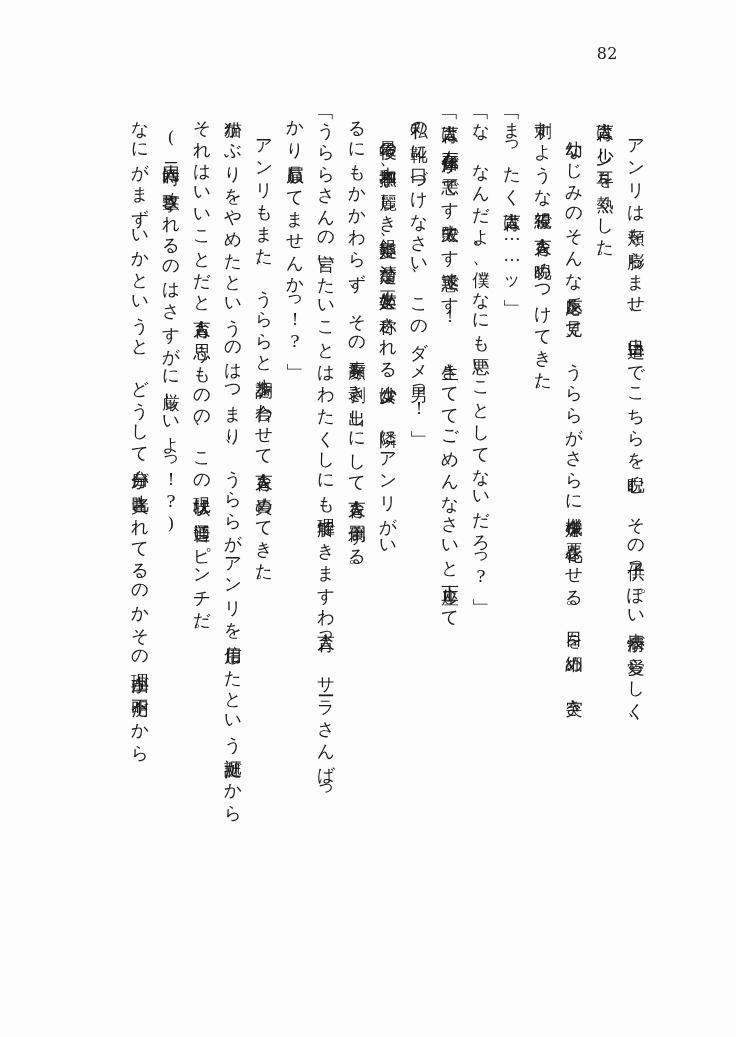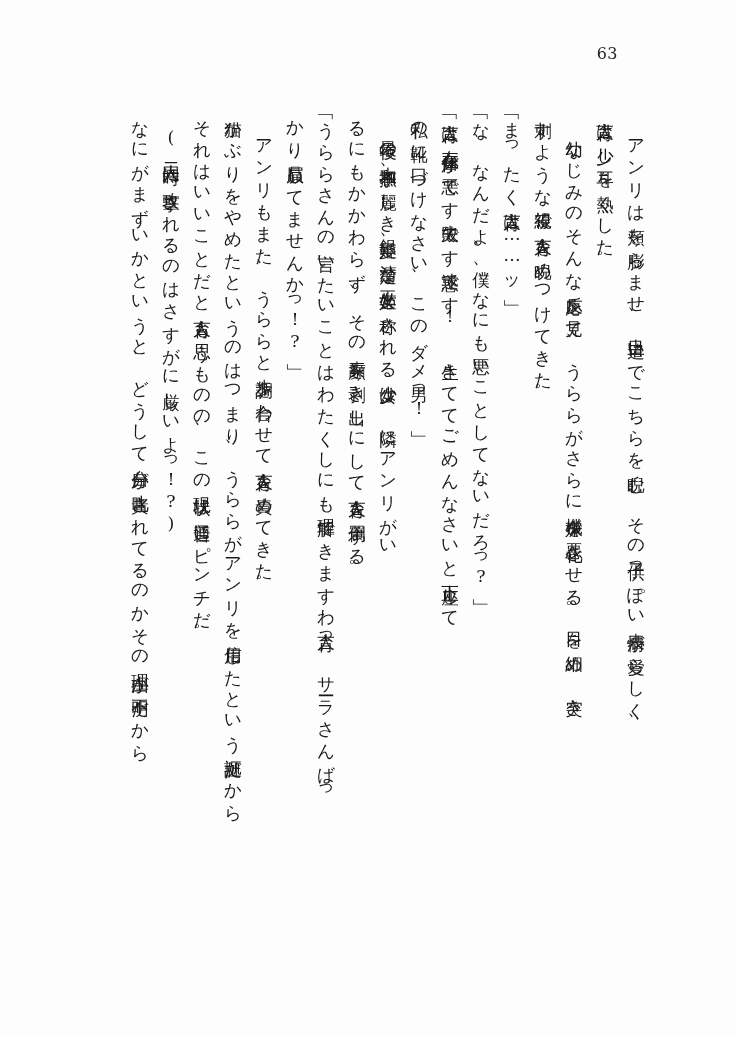--- a/index.html
+++ b/index.html
@@ -60,21 +60,21 @@
   .line.indent {
     padding-top: 19px;
     box-sizing: border-box;
   }
 </style>
 </head>
 <body>
 
 <div class="page">
 
-  <div class="page-number">63</div>
+  <div class="page-number">82</div>
 
   <div class="text-body">
     <div class="line indent">アンリは頬を膨らませ、上目遣いでこちらを睨む。その子供っぽい表情が愛らしく、</div>
     <div class="line">育人は少し耳を熱くした。</div>
     <div class="line indent">幼なじみのそんな反応を見て、うららがさらに機嫌を悪化させる。目を細め、突き</div>
     <div class="line">刺すような視線で育人を睨めつけてきた。</div>
     <div class="line">「まったく育人は……ッ」</div>
     <div class="line">「な、なんだよ、僕、なにも悪いことしてないだろっ?」</div>
     <div class="line">「育人は存在自体が悪です失敗です迷惑です! 生きててごめんなさいと土下座して</div>
     <div class="line">私の靴に口づけなさい、このダメ男っ!」</div>

